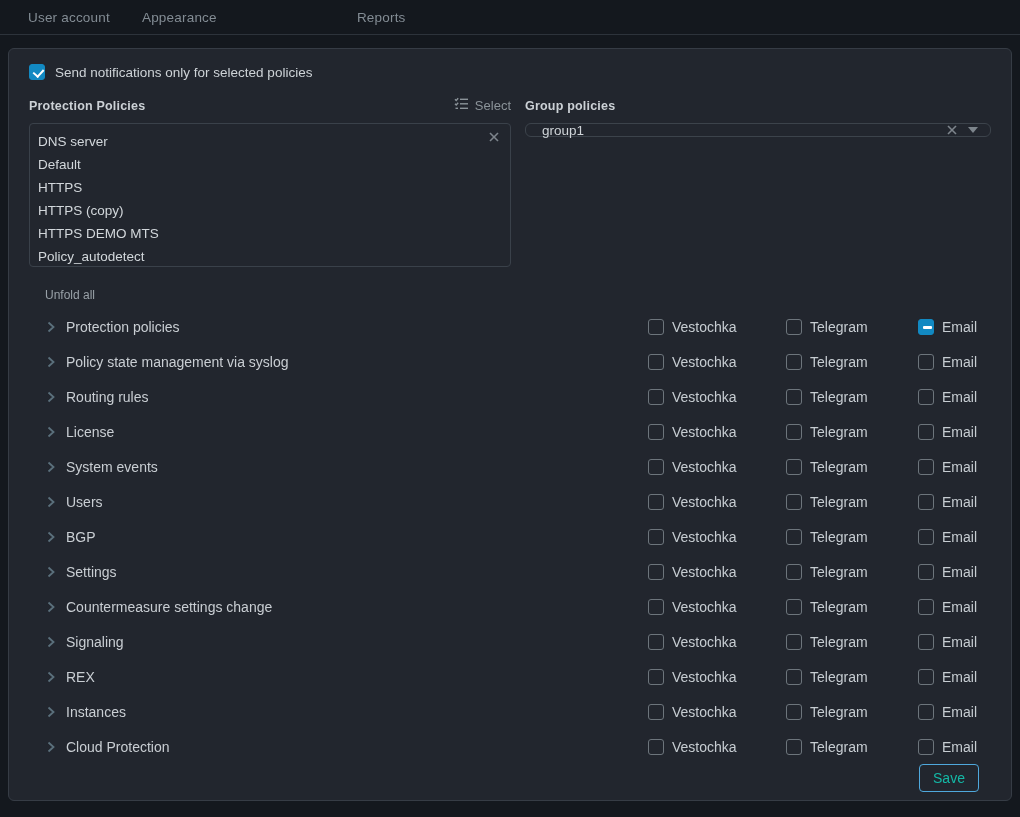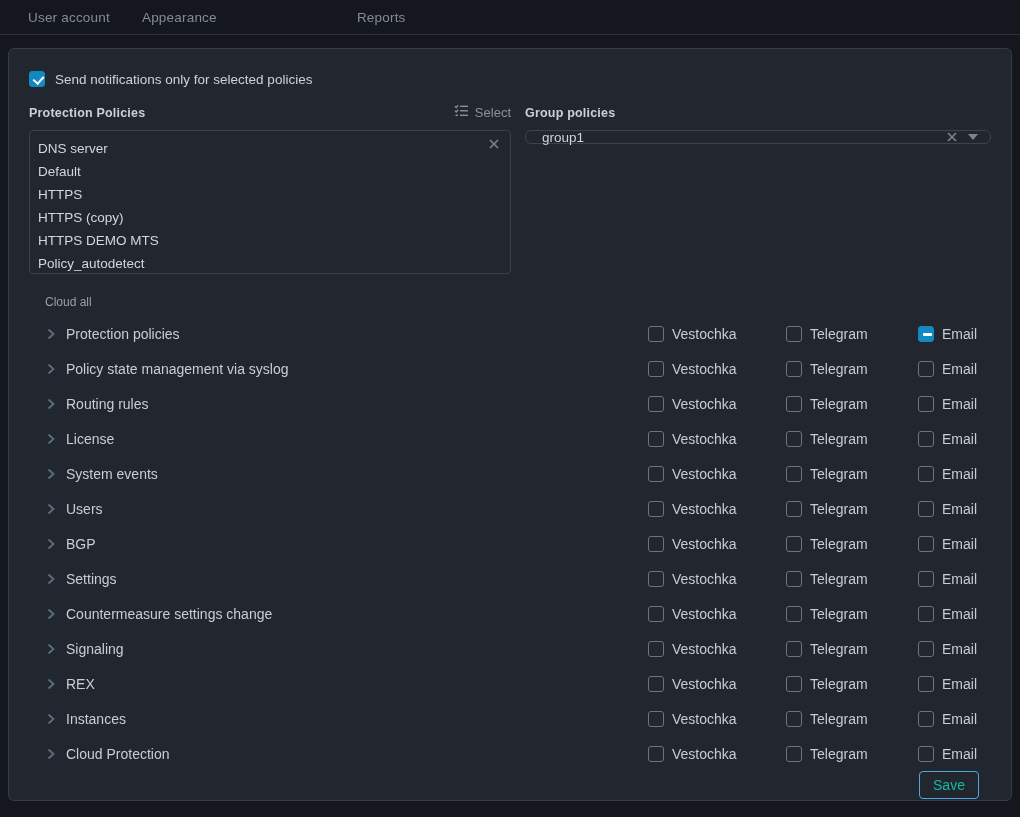--- a/index.html
+++ b/index.html
@@ -38,21 +38,21 @@
   }
   
   .panel {
     position: absolute;
     left: 8px; right: 8px;
     top: 48px;
     height: 753px;
     background: #22262e;
     border: 1px solid #363c45;
     border-radius: 6px;
-    padding: 22px 20px 12px 20px;
+    padding: 15px 20px 12px 20px;
     display: flex;
     flex-direction: column;
   }
   
   .cb {
     width: 16px; height: 16px;
     border: 1.5px solid #6d757c;
     border-radius: 3px;
     flex: 0 0 16px;
     position: relative;
@@ -277,21 +277,21 @@
               <line x1="3" y1="3" x2="11" y2="11"></line>
                 <line x1="11" y1="3" x2="3" y2="11"></line>
             </svg>
           </span>
           <span class="caret"></span>
         </span>
       </div>
     </div>
   </div>
 
-  <div class="unfold">Cloud all</div>
+  <div class="unfold">Unfold all</div>
 
   <div class="rows" id="notif-rows">
       <div class="nrow">
         <div class="head">
           <span class="chev">
             <svg width="12" height="12" viewBox="0 0 12 12" fill="none" stroke="currentColor" stroke-width="1.8">
               <polyline points="3.5,1.5 8.5,6 3.5,10.5"></polyline>
             </svg>
           </span>
           <span class="rlabel">Protection policies</span>

